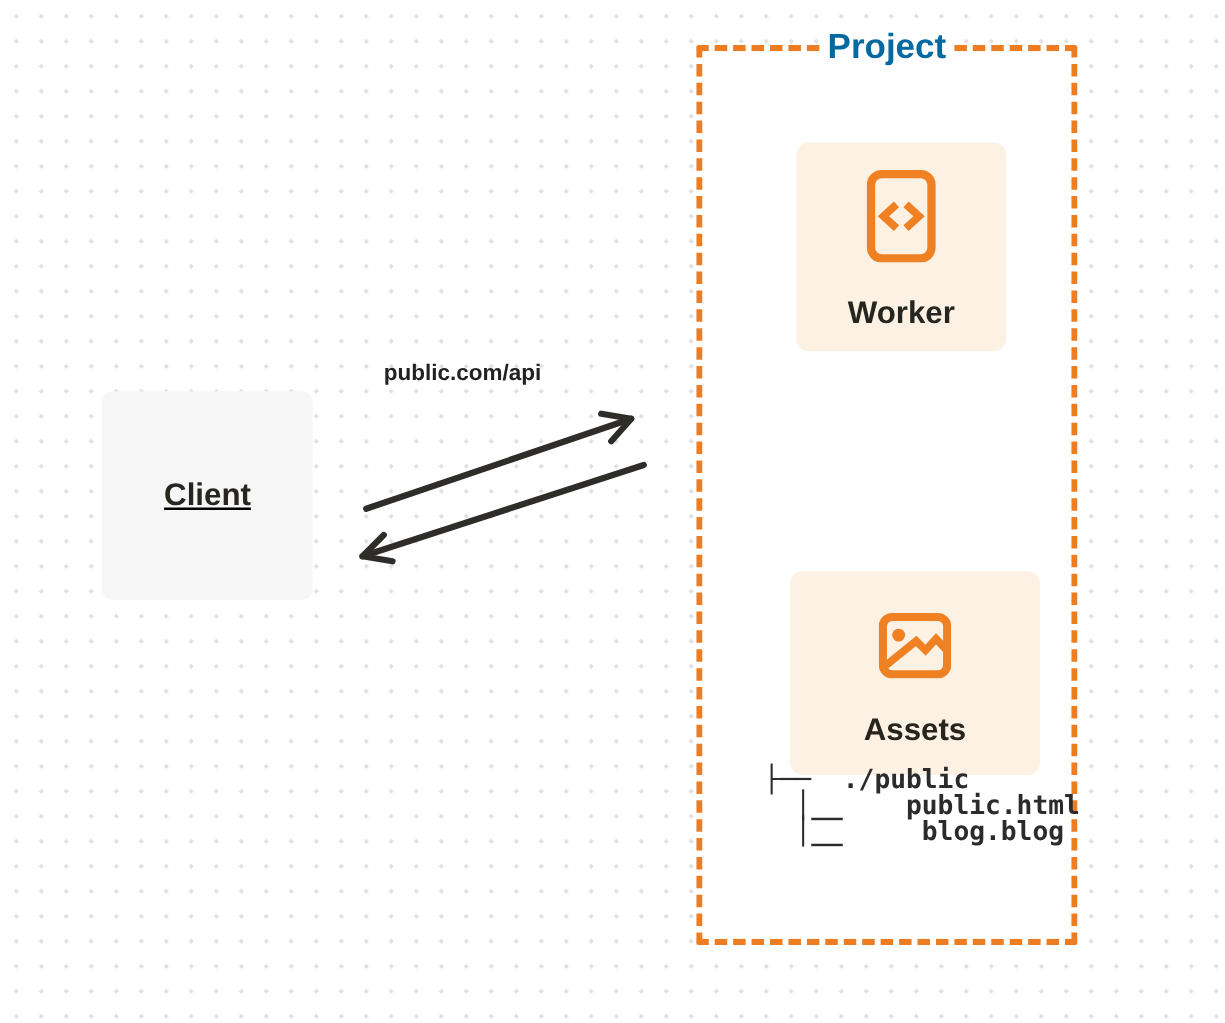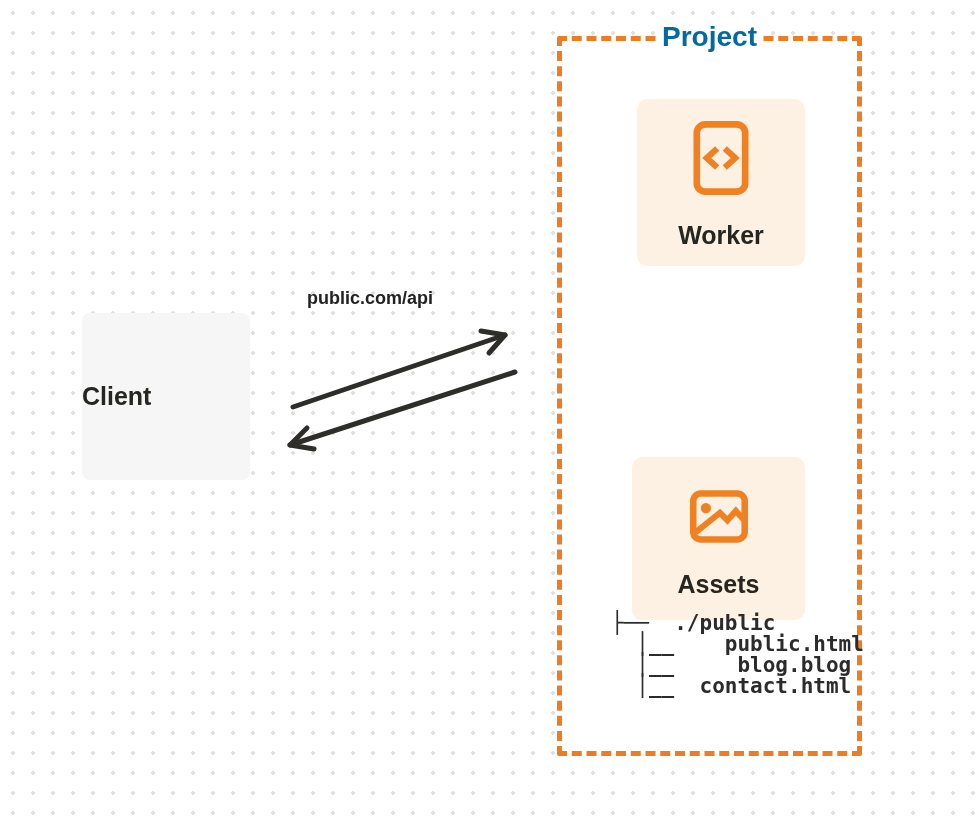--- a/index.html
+++ b/index.html
@@ -28,29 +28,29 @@
   }
   
   .card{
     position:absolute;box-sizing:border-box;
     display:flex;flex-direction:column;align-items:center;
     border-radius:10px;background:#FCF1E3;
   }
   .card .card-label{
     font-size:25px;font-weight:bold;color:#26251F;line-height:28px;
   }
-  .worker-card{left:75px;top:58px;width:168px;height:167px;padding-top:22px;}
+  .worker-card{left:75px;top:73px;width:168px;height:167px;padding-top:22px;}
   .worker-card .card-label{margin-top:26px;}
-  .assets-card{left:70px;top:416px;width:173px;height:163px;padding-top:33px;}
+  .assets-card{left:70px;top:416px;width:200px;height:163px;padding-top:33px;}
   .assets-card .card-label{margin-top:27px;}
   
   .client-card{
     position:absolute;left:82px;top:313px;width:168px;height:167px;
     background:#F6F6F7;border-radius:8px;
-    display:flex;align-items:center;
+    display:flex;align-items:center;justify-content:center;text-decoration:underline;
   }
   .client-card .card-label{font-size:25px;font-weight:bold;color:#26251F;}
   
   .api-label{
     position:absolute;left:307px;top:288px;
     font-size:18px;font-weight:bold;color:#222222;white-space:nowrap;
   }
   
   .arrows{position:absolute;left:270px;top:320px;width:250px;height:135px;}
   
@@ -107,16 +107,15 @@
       </svg>
       <span class="card-label">Assets</span>
     </div>
 
   </div>
 
   <div class="file-tree">
     <div>├──  ./public</div>
     <div>  │__    public.html</div>
     <div>  │__     blog.blog</div>
-    <div>  │__  contact.html</div>
   </div>
 
 </div>
 
 </body></html>

